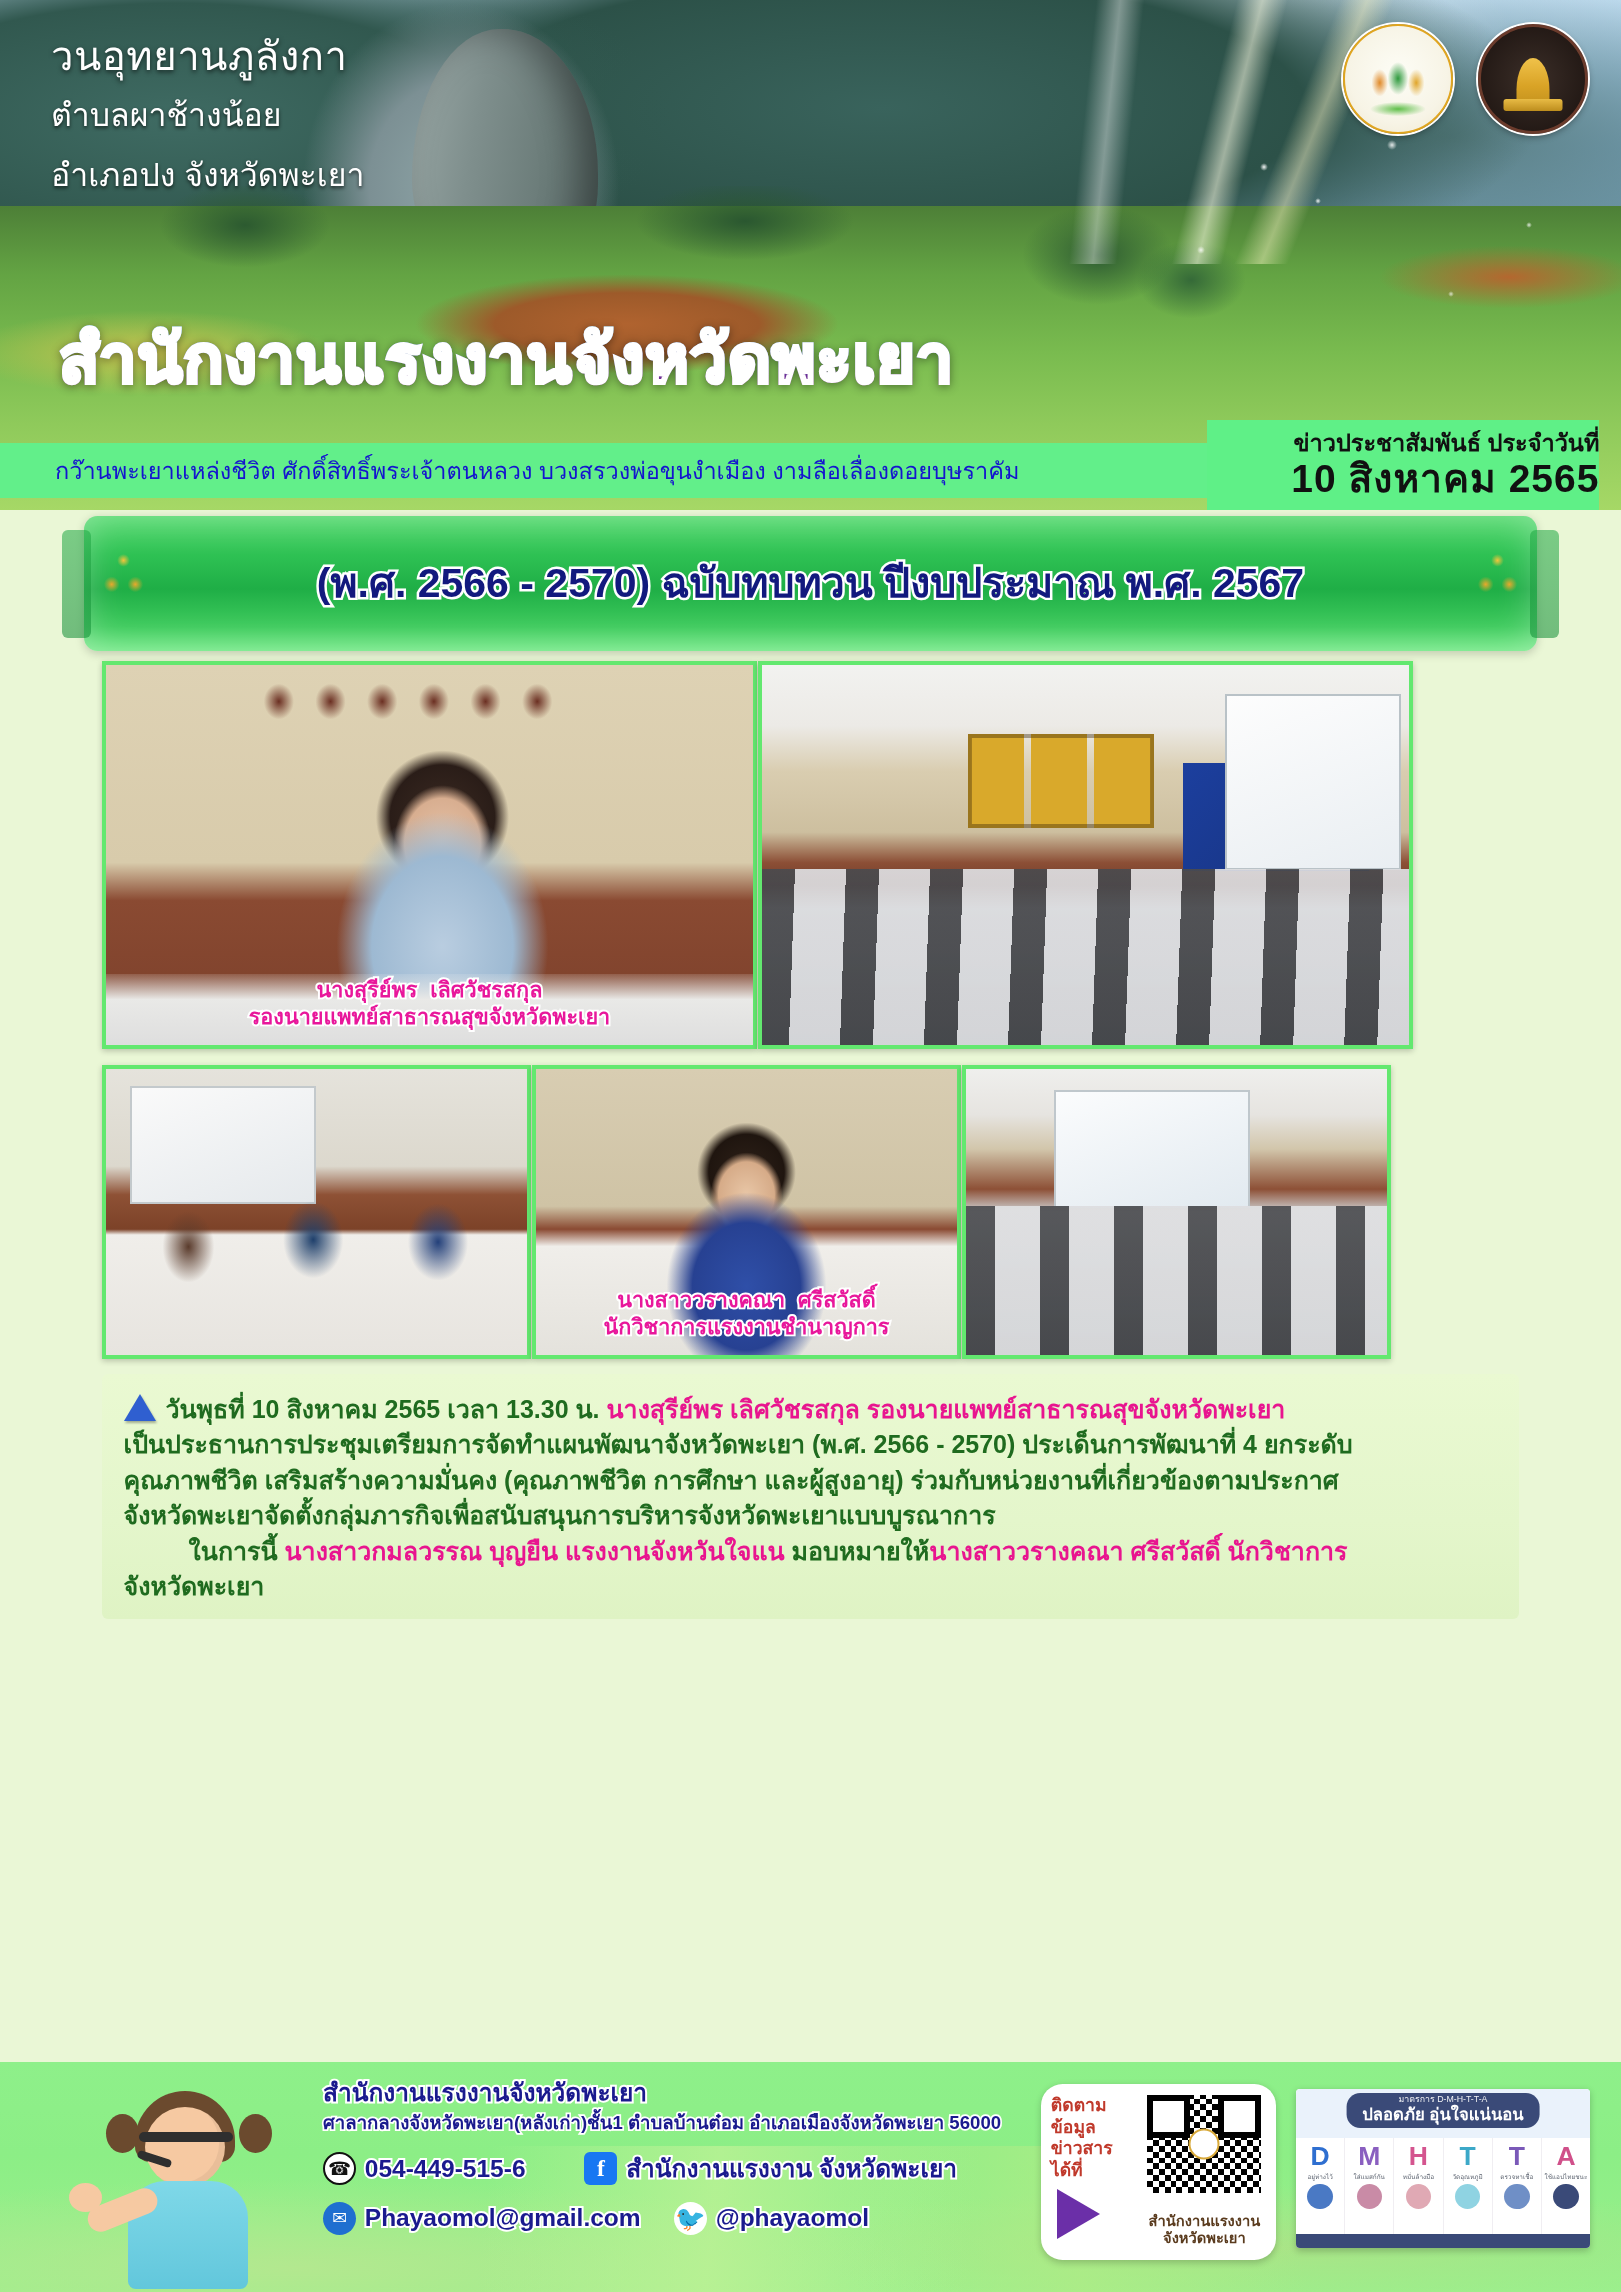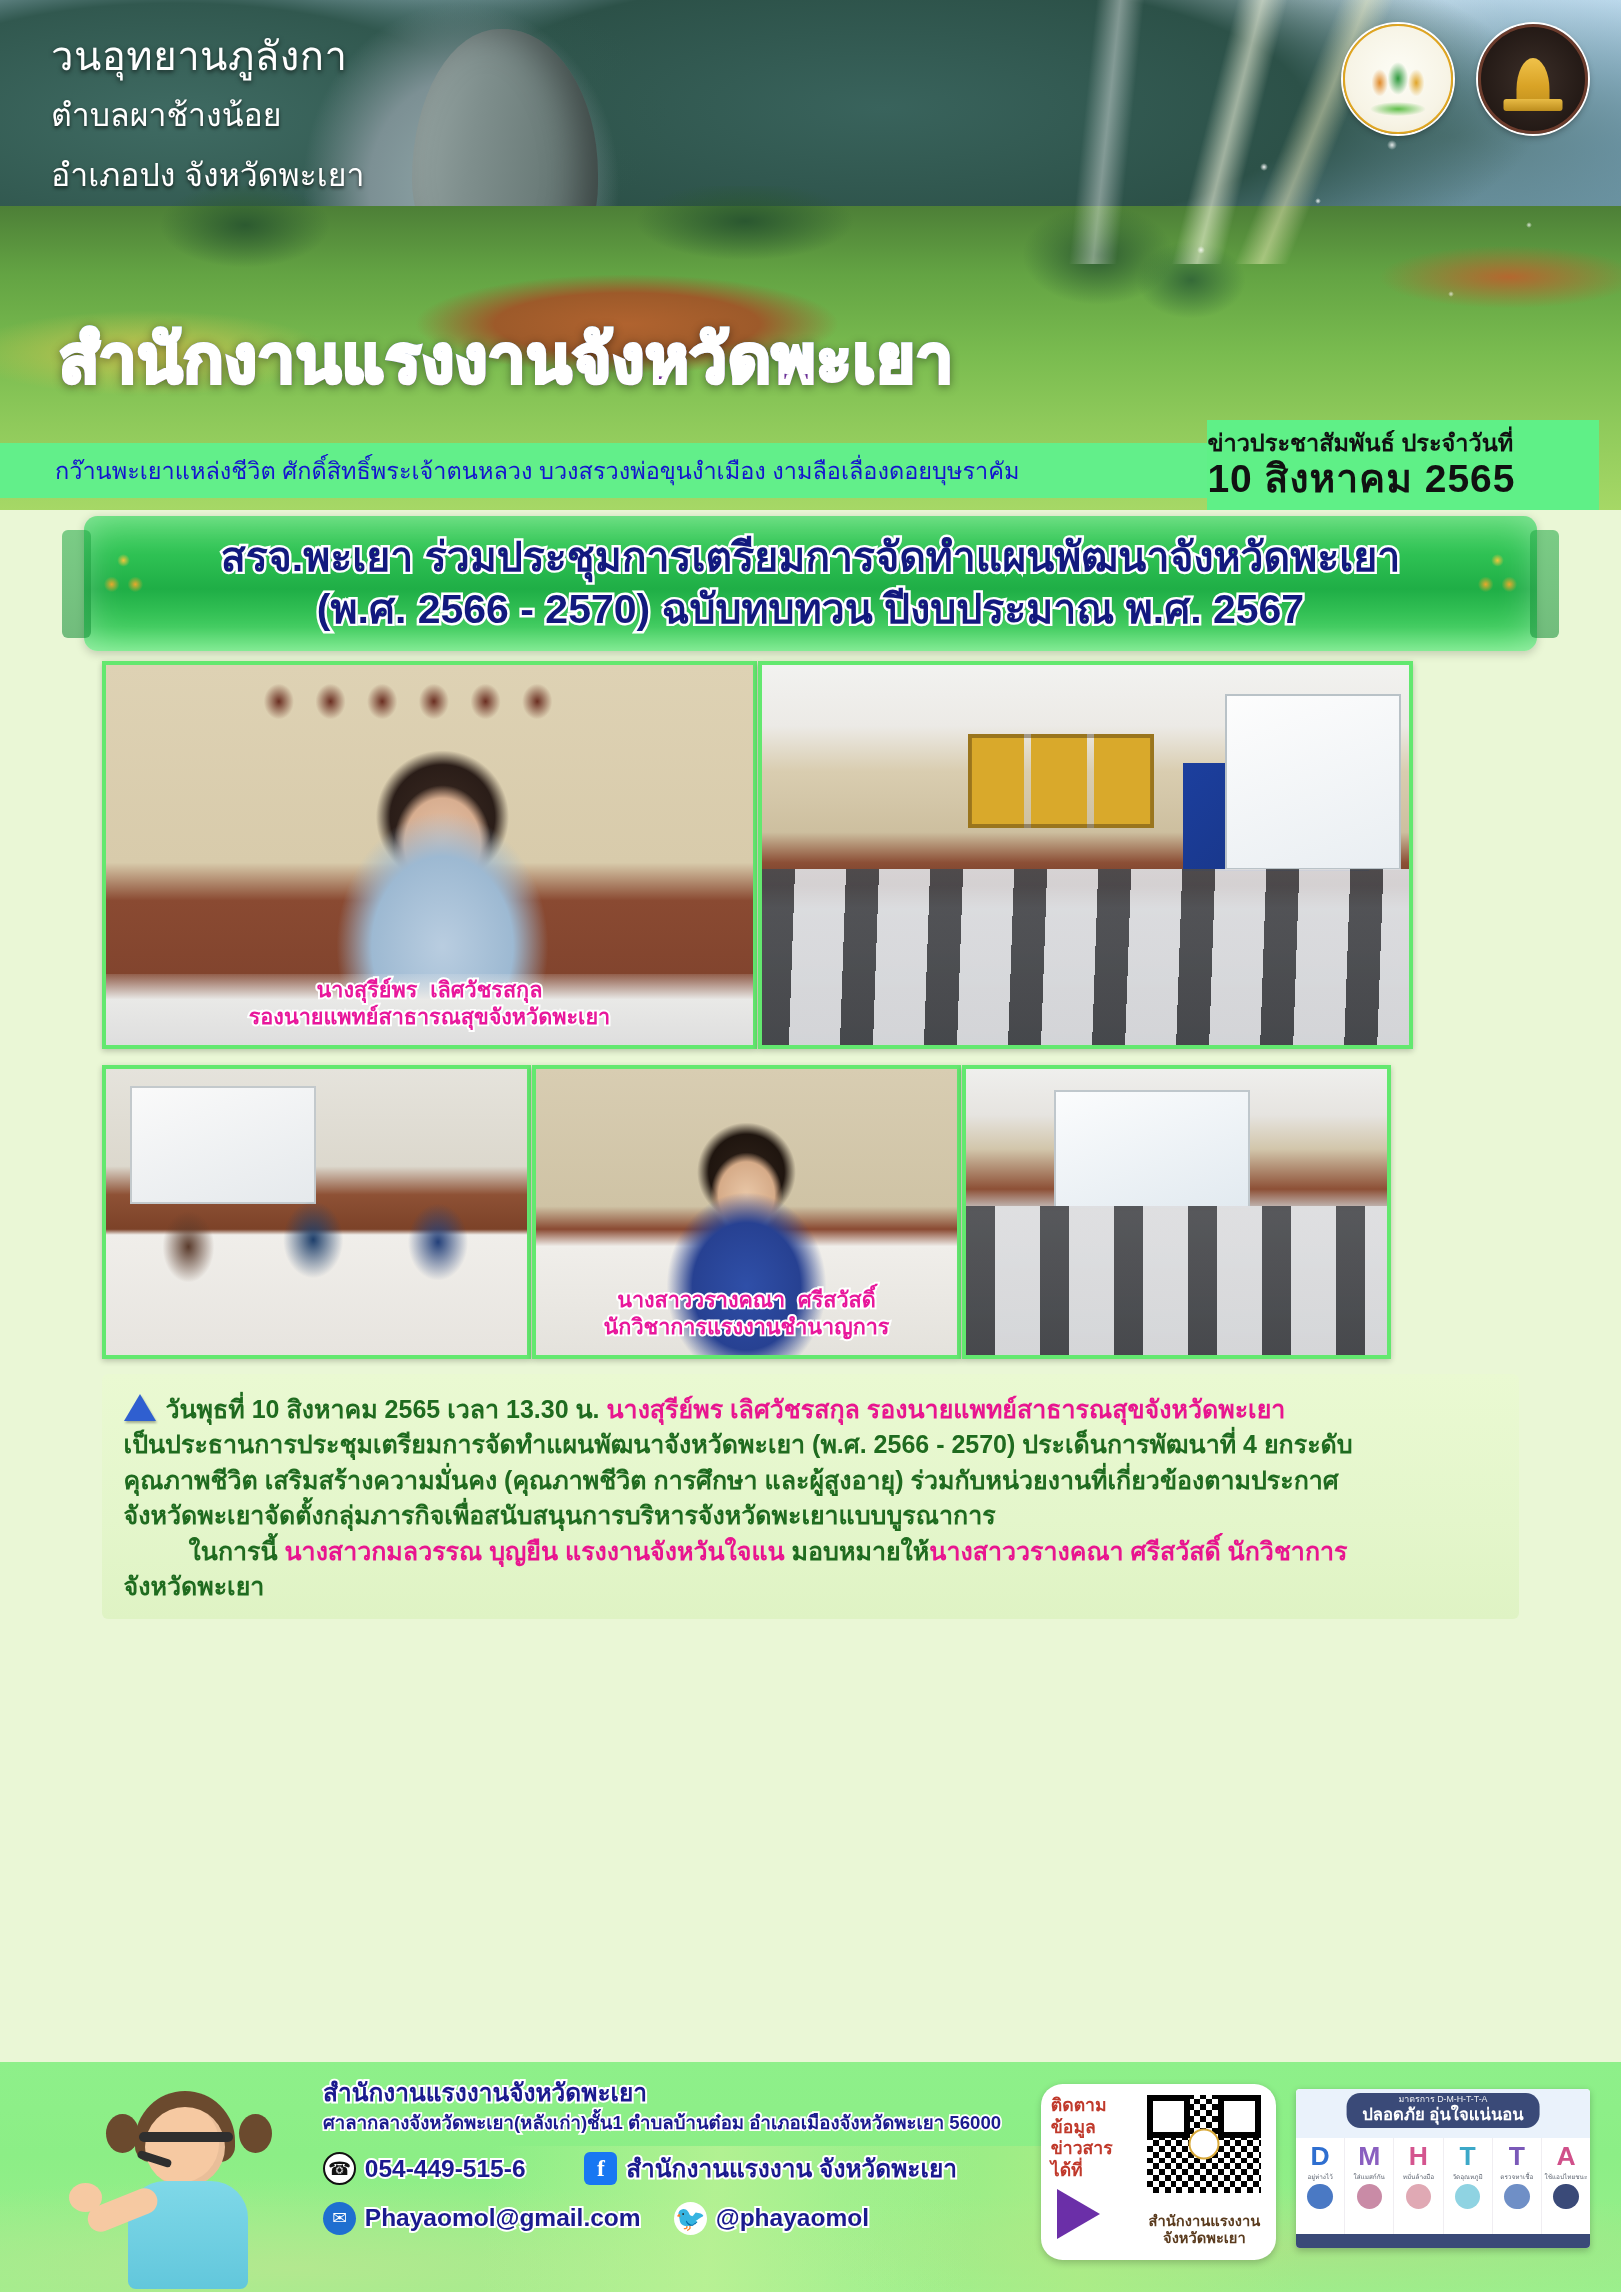--- a/index.html
+++ b/index.html
@@ -136,21 +136,21 @@
   .slogan-bar {
     position:absolute; left:0; top:443px; width:1215px; height:55px;
     background:#62ef8a; z-index:7; display:flex; align-items:center;
   }
   .slogan-text {
     padding-left:55px; font-size:23.5px; color:#1414cf; font-weight:400; white-space:nowrap;
   }
   .date-box {
     position:absolute; right:21.6px; top:420px; width:392px; height:90px;
     background:#5ff087; z-index:9; display:flex; flex-direction:column;
-    align-items:flex-start; justify-content:center; padding-top:2px;
+    align-items:flex-end; justify-content:center; padding-top:2px;
   }
   .date-label { font-size:23.5px; color:#111; font-weight:700; line-height:1.1; }
   .date-value { font-size:39px; color:#111; font-weight:700; line-height:1.15; letter-spacing:1px; }
 
   
   .ribbon-wrap { position:relative; width:1621px; height:147px; background:#eaf7d6; }
   .ribbon {
     position:absolute; left:84px; top:5.9px; width:1453px; height:135px;
     background: linear-gradient(180deg,#4fd86a 0%,#2fc254 28%,#1fae46 54%,#3ecb5d 82%,#6ae77f 100%);
     border-radius: 13.7px;
@@ -436,21 +436,20 @@
   <div class="date-box">
     <div class="date-label">ข่าวประชาสัมพันธ์ ประจำวันที่</div>
     <div class="date-value">10 สิงหาคม 2565</div>
   </div>
 </div>
 
 <div class="ribbon-wrap">
   <div class="ribbon-deco-l"></div>
   <div class="ribbon-deco-r"></div>
   <div class="ribbon">
-    <div class="ribbon-line">สรจ.พะเยา ร่วมประชุมการเตรียมการจัดทำแผนพัฒนาจังหวัดพะเยา</div>
     <div class="ribbon-line">(พ.ศ. 2566 - 2570) ฉบับทบทวน ปีงบประมาณ พ.ศ. 2567</div>
   </div>
 </div>
 
 <div class="photos">
 
   <div class="photo-row">
     <div class="photo p1">
       <div class="photo-caption">
         <div>นางสุรีย์พร เลิศวัชรสกุล</div>

